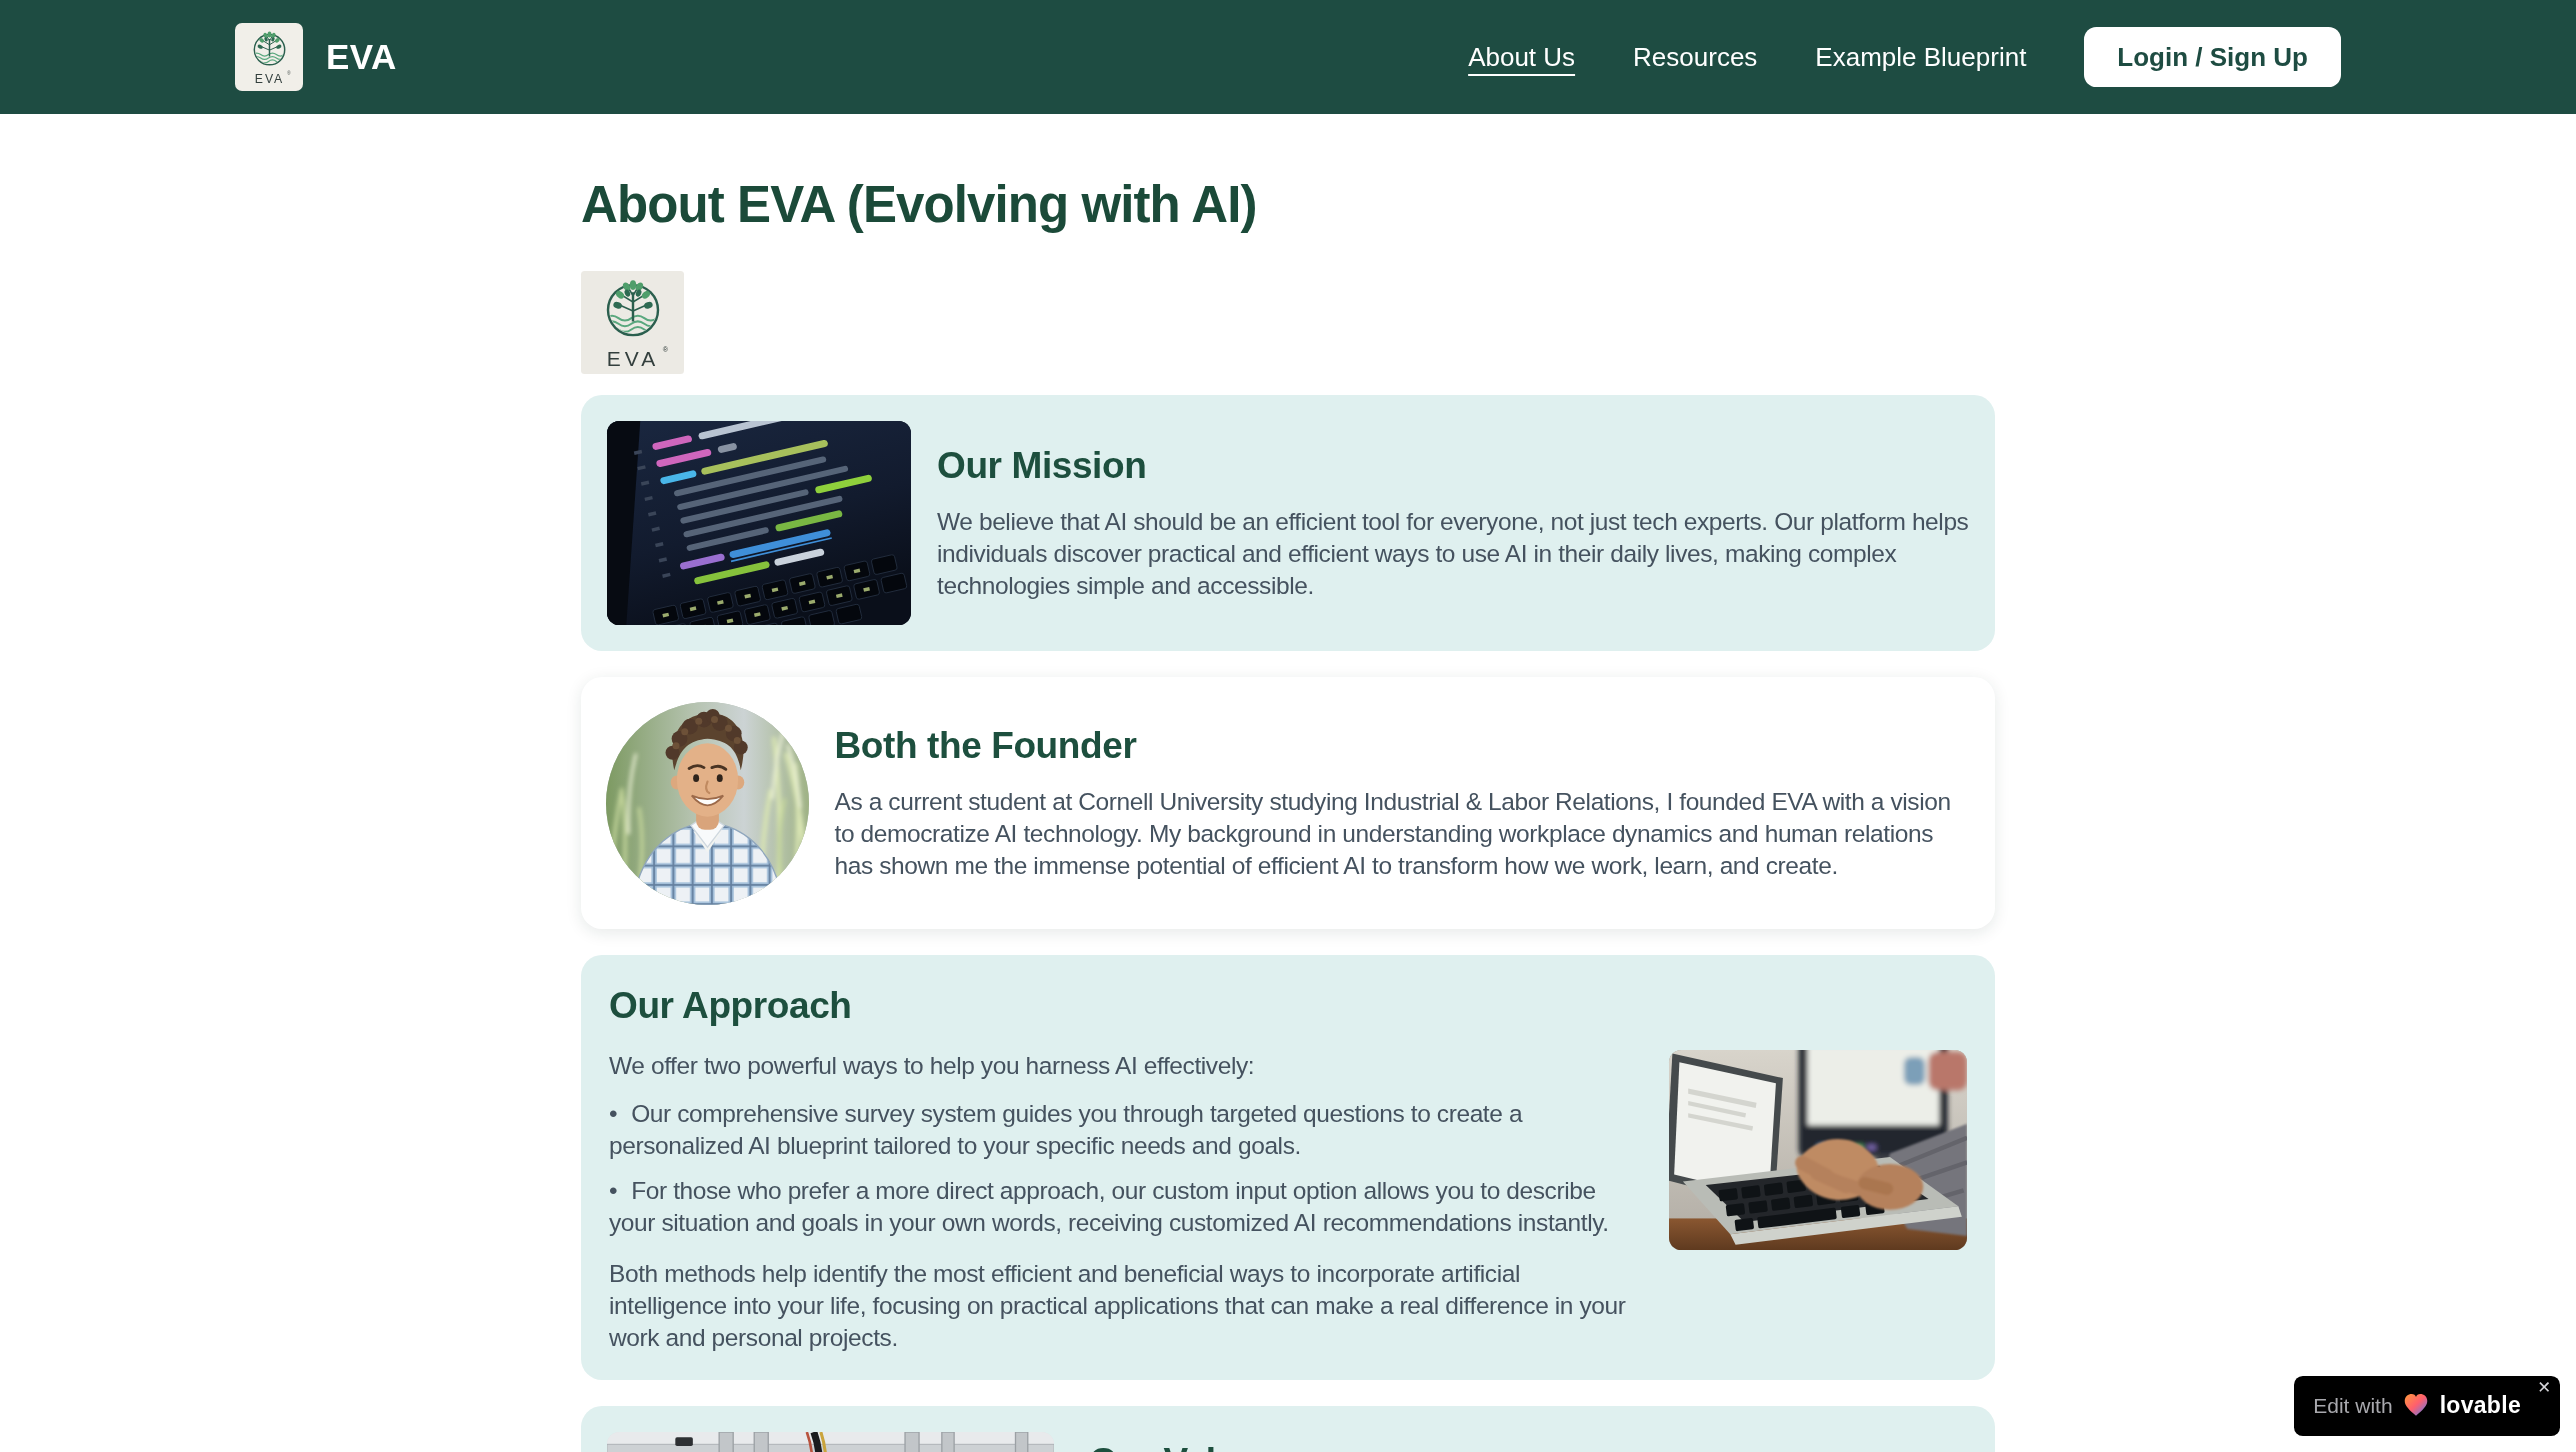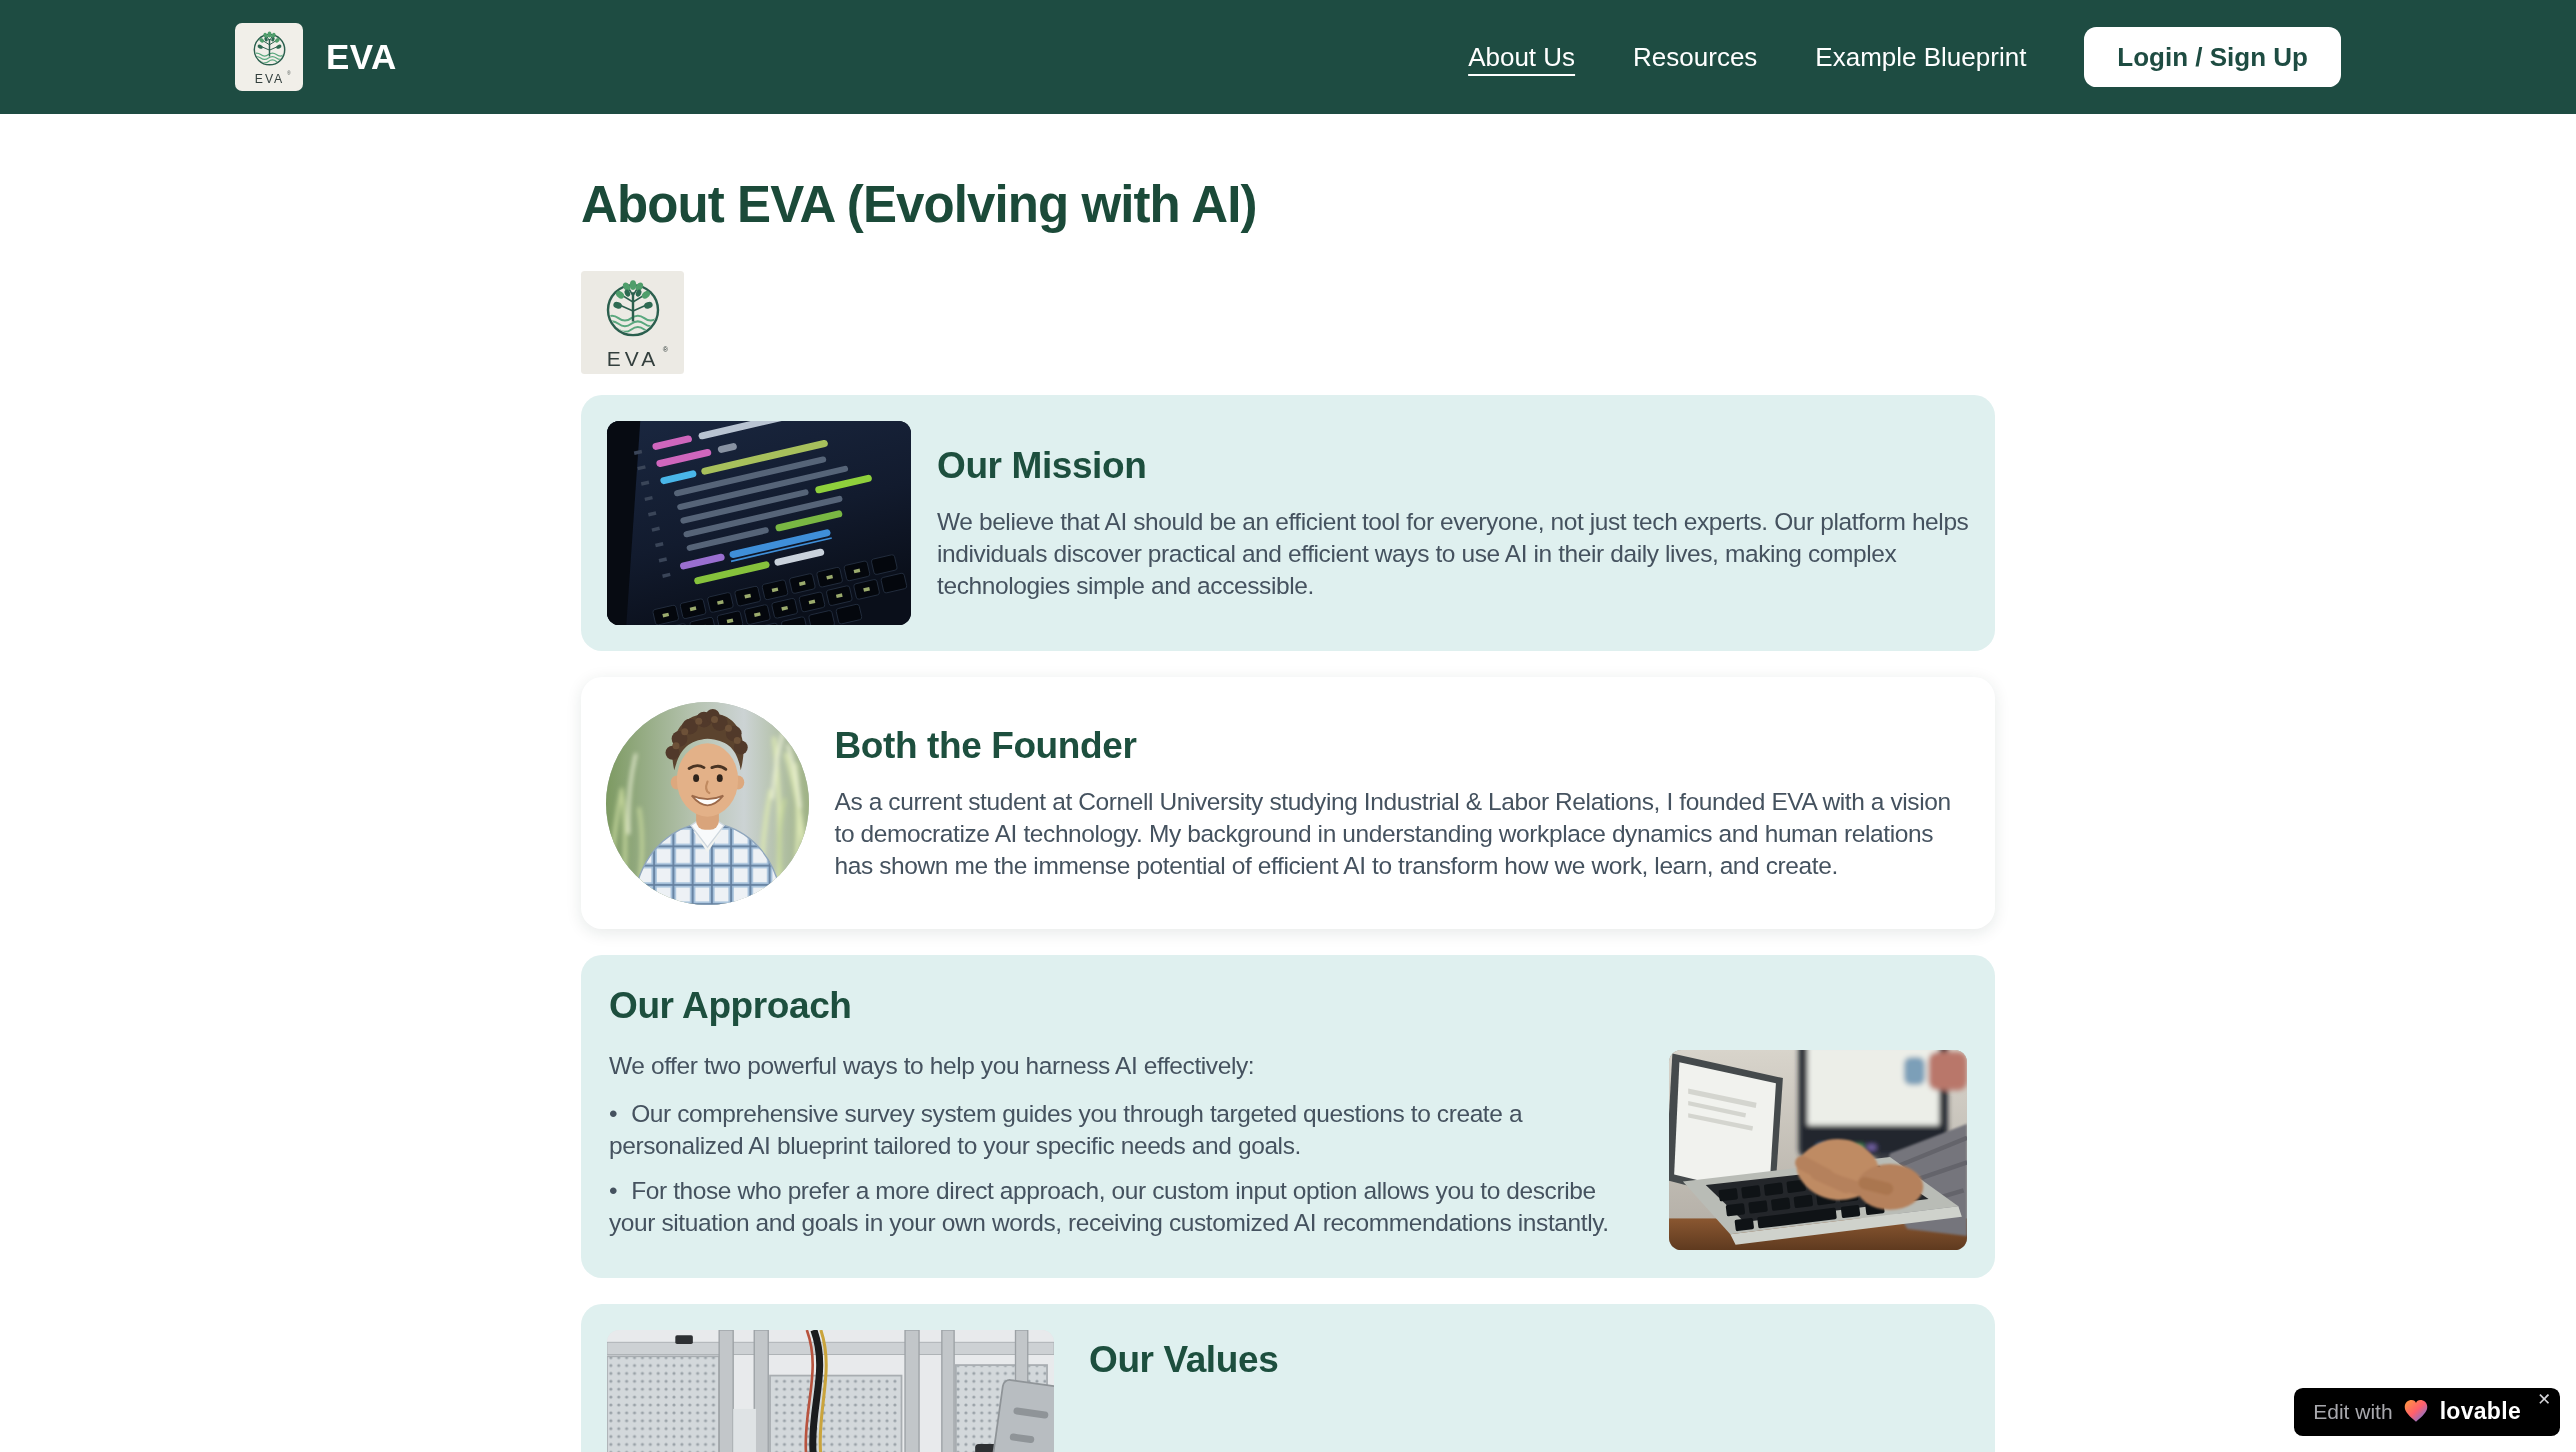--- a/index.html
+++ b/index.html
@@ -90,21 +90,21 @@
   .approach-media { width: 298px; height: 200px; background: #9a948c; }
 
   .values-row { display: flex; gap: 35px; align-items: flex-start; }
   .values-media { width: 447px; height: 377px; background: #dfe2e4; }
   .values-row h2 { margin-top: 8.8px; }
 
   
   .lovable-badge {
     position: absolute; right: 16px; bottom: 17.5px;
     background: #000000; border-radius: 8.8px;
-    height: 48px; padding: 0 39px 0 19px;
+    height: 60px; padding: 0 39px 0 19px;
     display: flex; align-items: center; gap: 10.5px;
     cursor: pointer;
   }
   .lovable-prefix { color: #a8a8ad; font-size: 21px; }
   .lovable-brand { color: #ffffff; font-size: 23px; font-weight: 700; letter-spacing: 0.3px; }
   .lovable-close {
     position: absolute; top: 4.4px; right: 8.8px;
     color: #d4d4d8; font-size: 16.6px; line-height: 1; cursor: pointer;
   }
   .heart-wrap { width: 26px; height: 24.5px; display: flex; }
@@ -373,20 +373,21 @@
       </div>
     </section>
 
     <section class="card mint" style="padding: 30px 28px 26px;">
       <h2 style="margin:0;">Our Approach</h2>
       <div class="approach-body">
         <div class="approach-text">
           <p class="lead">We offer two powerful ways to help you harness AI effectively:</p>
           <p class="bullet-line"><span class="bullet-dot">•</span><span>Our comprehensive survey system guides you through targeted questions to create a personalized AI blueprint tailored to your specific needs and goals.</span></p>
           <p class="bullet-line"><span class="bullet-dot">•</span><span>For those who prefer a more direct approach, our custom input option allows you to describe your situation and goals in your own words, receiving customized AI recommendations instantly.</span></p>
+          <p class="closing">Both methods help identify the most efficient and beneficial ways to incorporate artificial intelligence into your life, focusing on practical applications that can make a real difference in your work and personal projects.</p>
         </div>
         <div class="media approach-media">
           <svg width="298" height="200" viewBox="0 0 340 228" preserveAspectRatio="xMidYMid slice">
             <defs>
               <linearGradient id="aBg" x1="0" y1="0" x2="0" y2="1">
                 <stop offset="0" stop-color="#d8d4cb"></stop>
                 <stop offset="1" stop-color="#b0aba3"></stop>
               </linearGradient>
               <linearGradient id="wood" x1="0" y1="0" x2="0" y2="1">
                 <stop offset="0" stop-color="#8a5731"></stop>

